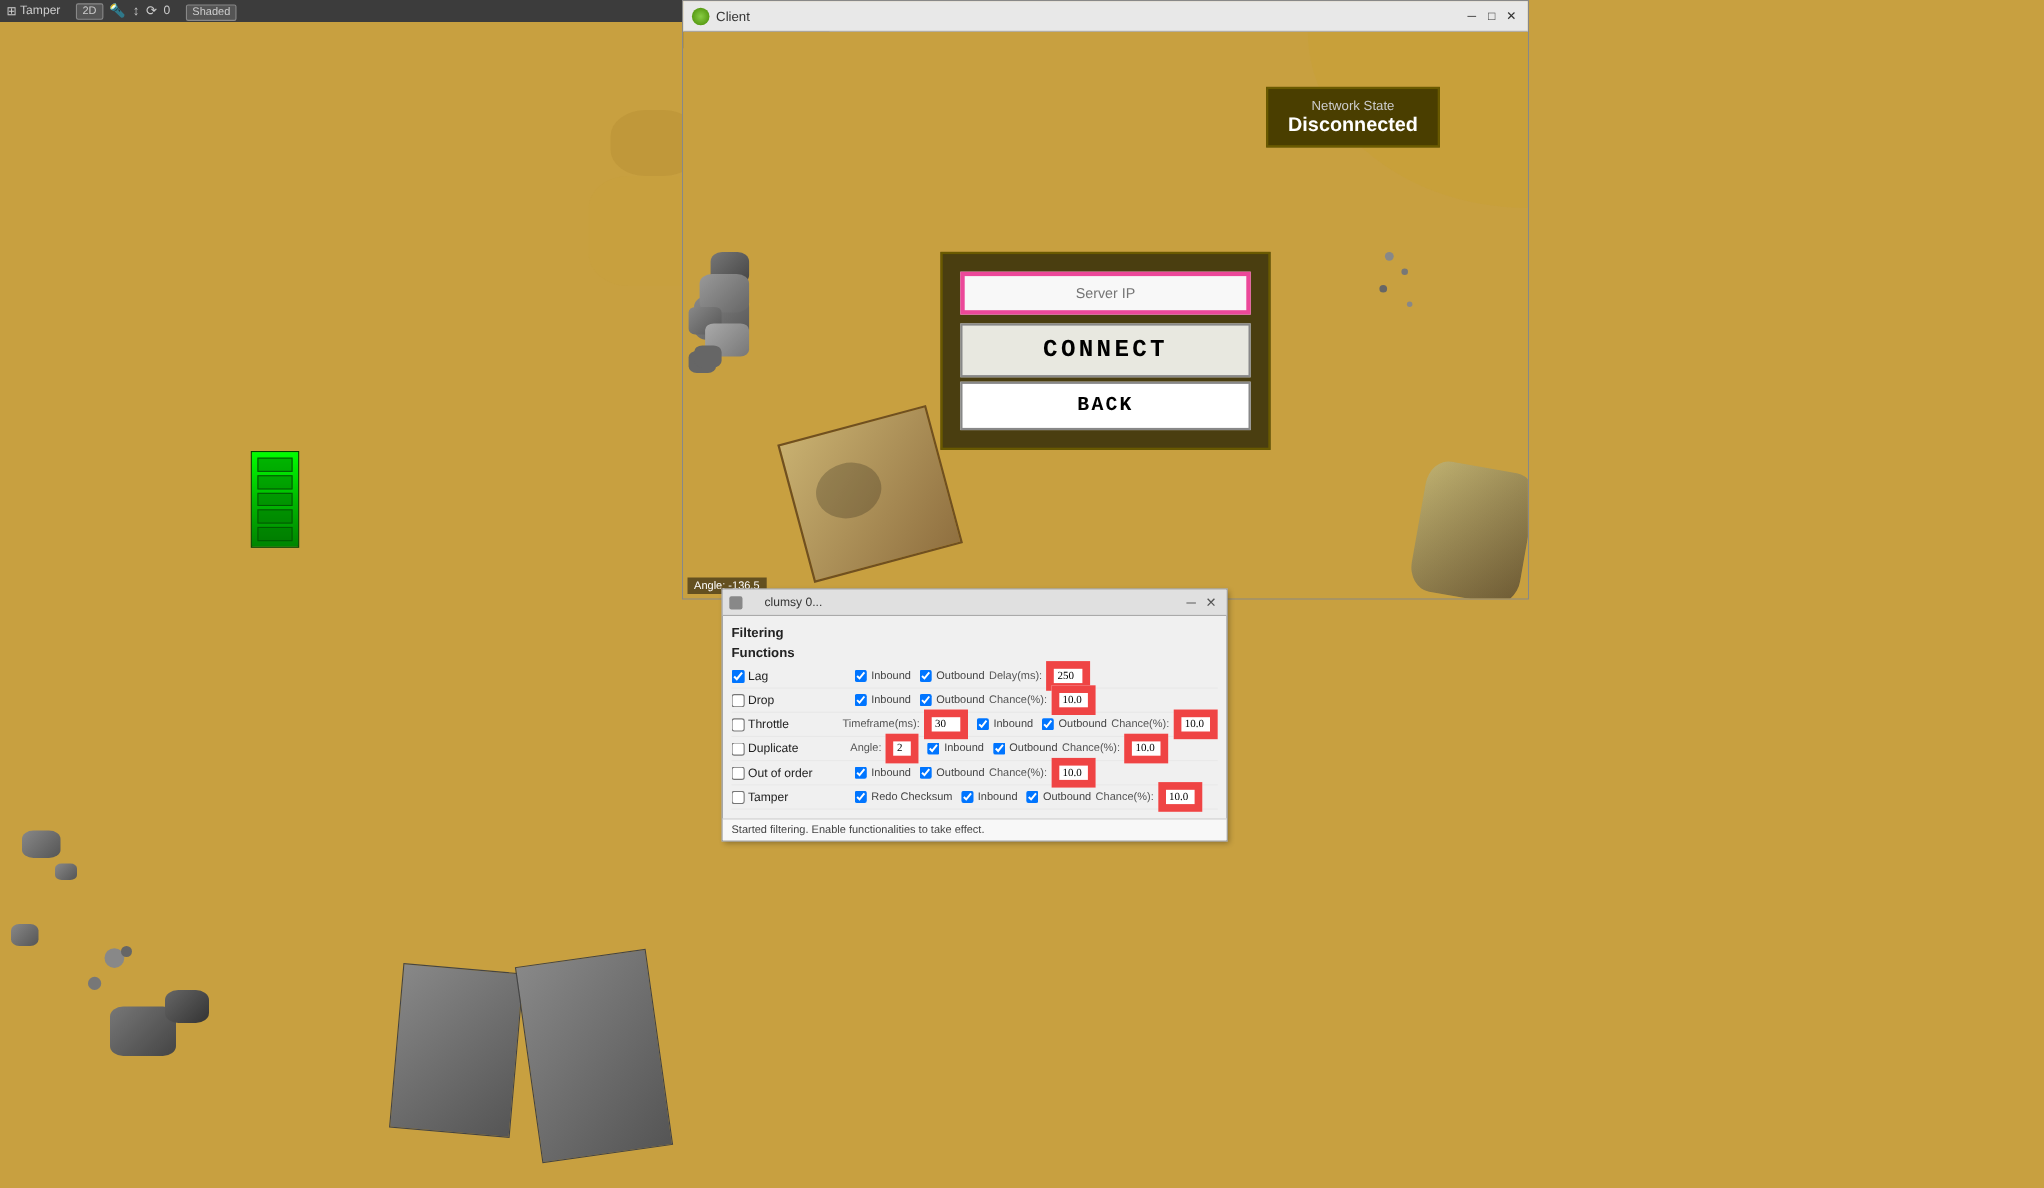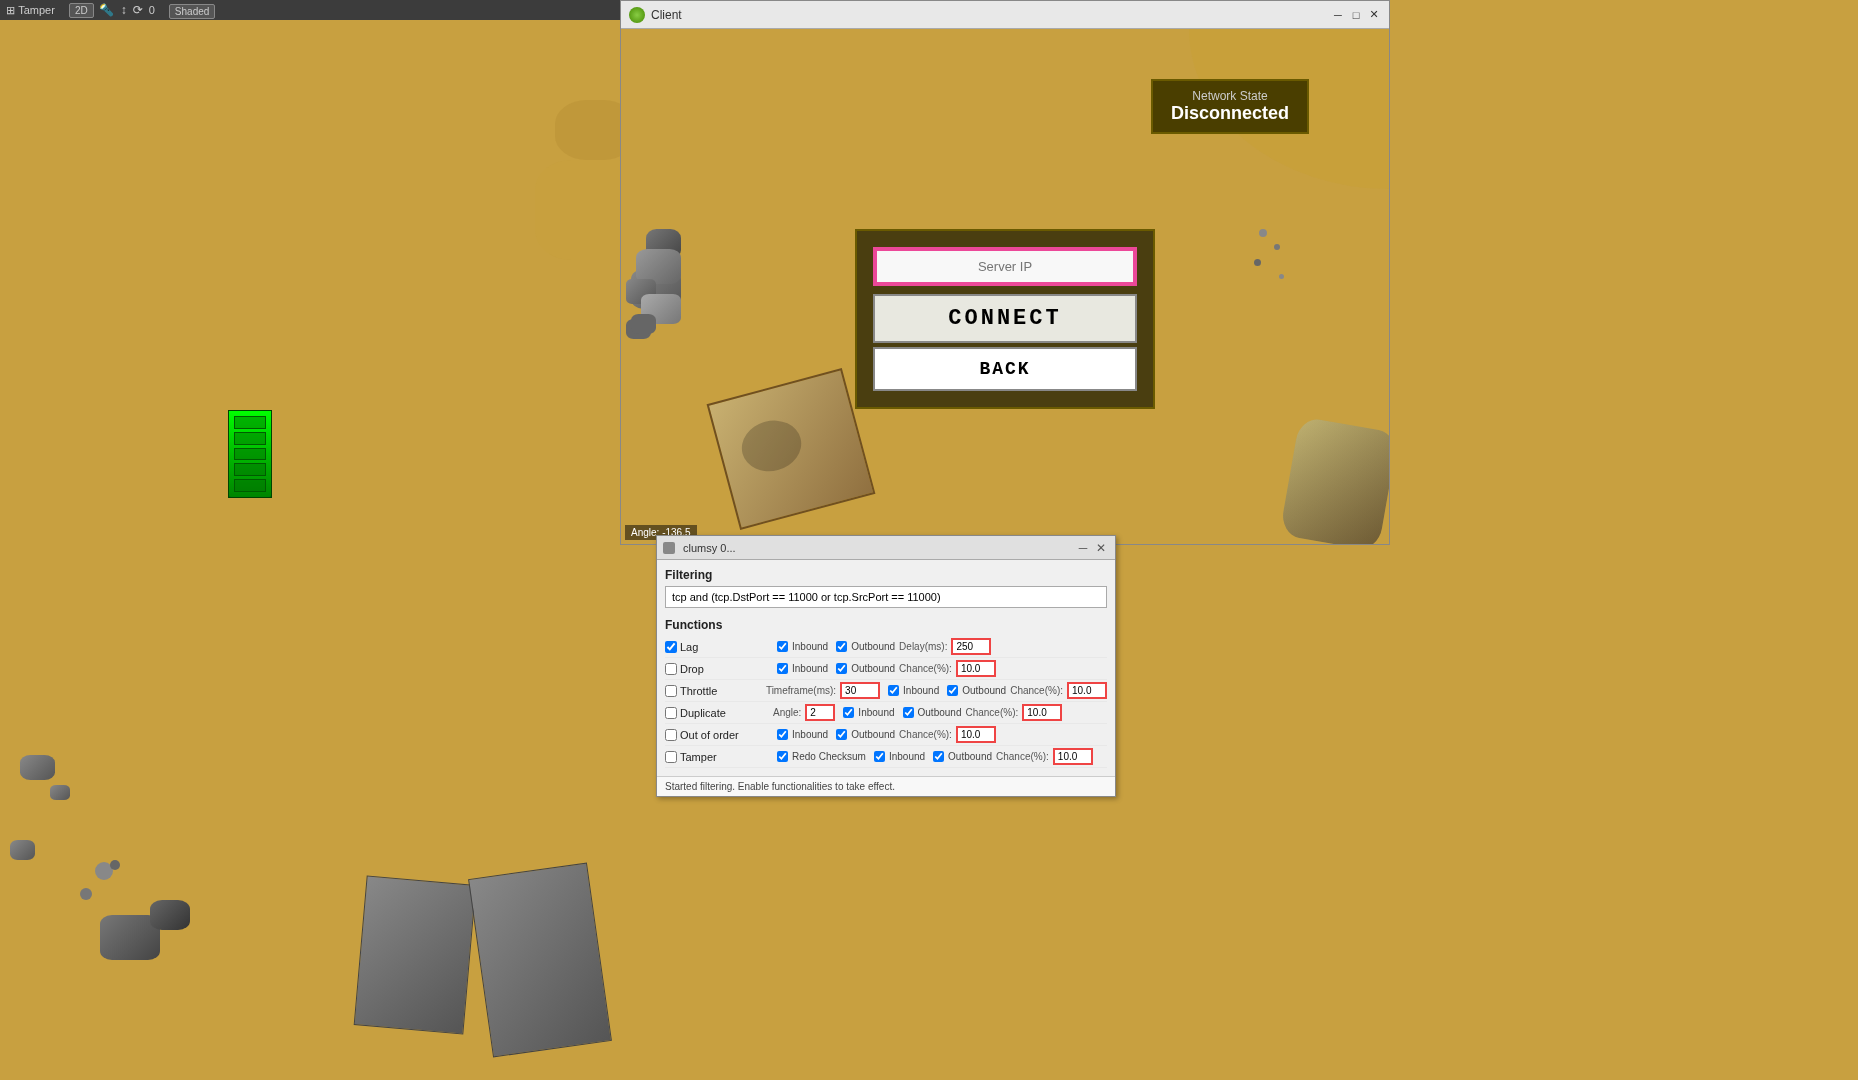--- a/index.html
+++ b/index.html
@@ -174,21 +174,21 @@
       border: 1px solid #888;
       box-shadow: 2px 2px 5px rgba(0,0,0,0.3);
     }
 
     .clumsy-titlebar {
       height: 24px;
       background: #e0e0e0;
       border-bottom: 1px solid #aaa;
       display: flex; align-items: center;
       padding: 2px 6px;
-      gap: 8px;
+      gap: 20px;
     }
 
     .clumsy-title-icon {
       width: 12px; height: 12px;
       background: #888;
       border-radius: 2px;
     }
 
     .clumsy-title-text {
       font-size: 11px; color: #333; flex: 1;
@@ -291,22 +291,23 @@
     }
 
     .param-label {
       font-size: 10px; color: #555;
     }
 
     .param-input {
       width: 40px;
       padding: 1px 3px;
       font-size: 10px;
-      border: 2px solid #ef4444;
+      border: 7px solid #ef4444;
       background: #fff;
+      font-family: Liberation Serif, serif;
     }
 
     .inbound-outbound {
       display: flex; align-items: center; gap: 4px;
       margin-left: 4px;
     }
 
     .io-checkbox {
       width: 11px; height: 11px;
     }
@@ -466,21 +467,20 @@
     <div class="clumsy-win-btns">
       <button class="clumsy-win-btn">─</button>
       <button class="clumsy-win-btn">✕</button>
     </div>
   </div>
 
   <div class="clumsy-body">
 
     <div>
       <div class="section-title">Filtering</div>
-      <input class="filter-input" type="text" value="tcp and (tcp.DstPort == 11000 or tcp.SrcPort == 11000)" style="">
     </div>
 
     <div class="functions-section">
       <div class="functions-title">Functions</div>
 
       <div class="function-row">
         <label class="func-checkbox-label">
           <input type="checkbox" class="func-checkbox" checked="" style="">
           <span class="func-name">Lag</span>
         </label>

